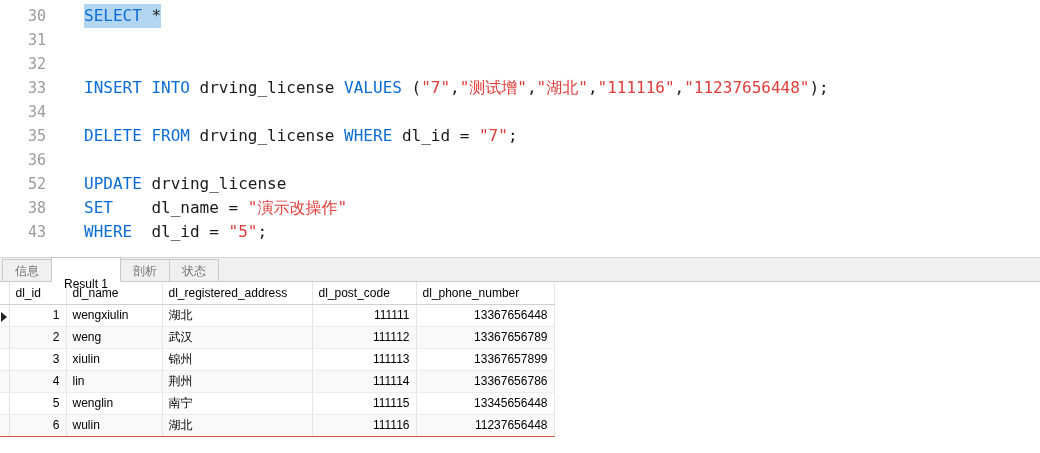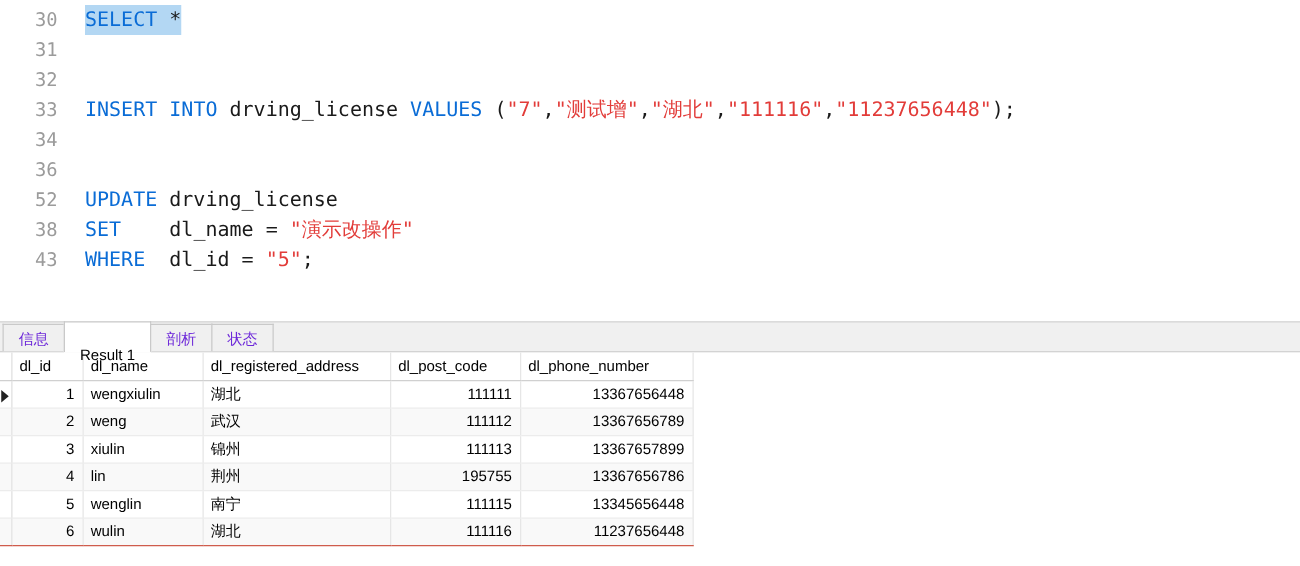--- a/index.html
+++ b/index.html
@@ -8,31 +8,31 @@
   :root {
     --kw:#0a6cd6; --str:#e23c39; --sel:#b3d7f3; --lnum:#9b9b9b;
   }
 
   
   .editor { height:257px; background:#fff; overflow:hidden; padding-top:4px;
             font-family:"DejaVu Sans Mono", monospace; font-size:16px; }
   .ed-line { display:flex; height:24px; line-height:24px; white-space:pre; }
   .ed-num  { flex:0 0 52px; width:52px; text-align:right; padding-right:6px;
              color:var(--lnum); font-size:15px; }
-  .ed-content { margin-left:16px; }
+  .ed-content { margin-left:32px; }
   .ed-content.sel { background:var(--sel); }
   .tk-kw  { color:var(--kw); }
   .tk-str { color:var(--str); }
   .tk-pl  { color:#1a1a1a; }
 
   
   .tabbar { height:25px; background:#f0f0f0; border-top:1px solid #d4d4d4;
             border-bottom:1px solid #c9c9c9; display:flex; align-items:flex-end;
             padding-left:2px; }
-  .tab { font-size:12px; color:#6d28d9; background:#f0f0f0;
+  .tab { font-size:12px; color:#737373; background:#f0f0f0;
          border:1px solid #c9c9c9; border-bottom:none;
          padding:4px 12px 4px 12px; height:22px; line-height:14px;
          margin-right:-1px; cursor:default; }
   .tab.active { background:#fff; height:24px; margin-bottom:-1px; padding-top:19px;
                 border-bottom:1px solid #fff; color:#000; }
 
   
   .grid { background:#fff; }
   .grid table { border-collapse:collapse; table-layout:fixed; width:554px;
                 font-size:12px; color:#000; }
@@ -57,20 +57,21 @@
 <body>
 
 <div>
 
   <div class="editor">
       <div class="ed-line"><span class="ed-num">30</span><span class="ed-content sel"><span class="tk-kw">SELECT</span><span class="tk-pl"> *</span></span></div>
       <div class="ed-line"><span class="ed-num">31</span></div>
       <div class="ed-line"><span class="ed-num">32</span><span class="ed-content"></span></div>
       <div class="ed-line"><span class="ed-num">33</span><span class="ed-content"><span class="tk-kw">INSERT</span><span class="tk-pl"> </span><span class="tk-kw">INTO</span><span class="tk-pl"> drving_license </span><span class="tk-kw">VALUES</span><span class="tk-pl"> (</span><span class="tk-str">"7"</span><span class="tk-pl">,</span><span class="tk-str">"测试增"</span><span class="tk-pl">,</span><span class="tk-str">"湖北"</span><span class="tk-pl">,</span><span class="tk-str">"111116"</span><span class="tk-pl">,</span><span class="tk-str">"11237656448"</span><span class="tk-pl">);</span></span></div>
       <div class="ed-line"><span class="ed-num">34</span><span class="ed-content"></span></div>
+      <div class="ed-line"><span class="ed-num">35</span><span class="ed-content"><span class="tk-kw">DELETE</span><span class="tk-pl"> </span><span class="tk-kw">FROM</span><span class="tk-pl"> drving_license </span><span class="tk-kw">WHERE</span><span class="tk-pl"> dl_id = </span><span class="tk-str">"7"</span><span class="tk-pl">;</span></span></div>
       <div class="ed-line"><span class="ed-num">36</span><span class="ed-content"></span></div>
       <div class="ed-line"><span class="ed-num">52</span><span class="ed-content"><span class="tk-kw">UPDATE</span><span class="tk-pl"> drving_license</span></span></div>
       <div class="ed-line"><span class="ed-num">38</span><span class="ed-content"><span class="tk-kw">SET</span><span class="tk-pl">    dl_name = </span><span class="tk-str">"演示改操作"</span></span></div>
       <div class="ed-line"><span class="ed-num">43</span><span class="ed-content"><span class="tk-kw">WHERE</span><span class="tk-pl">  dl_id = </span><span class="tk-str">"5"</span><span class="tk-pl">;</span></span></div>
     </div>
 
   <div class="tabbar">
       <div class="tab">信息</div>
       <div class="tab active">Result 1</div>
       <div class="tab">剖析</div>
@@ -114,21 +115,21 @@
             <td>xiulin</td>
             <td>锦州</td>
             <td>111113</td>
             <td>13367657899</td>
           </tr>
           <tr class="grid-row">
             <td class="gutter"></td>
             <td>4</td>
             <td>lin</td>
             <td>荆州</td>
-            <td>195755</td>
+            <td>111114</td>
             <td>13367656786</td>
           </tr>
           <tr class="grid-row">
             <td class="gutter"></td>
             <td>5</td>
             <td>wenglin</td>
             <td>南宁</td>
             <td>111115</td>
             <td>13345656448</td>
           </tr>

